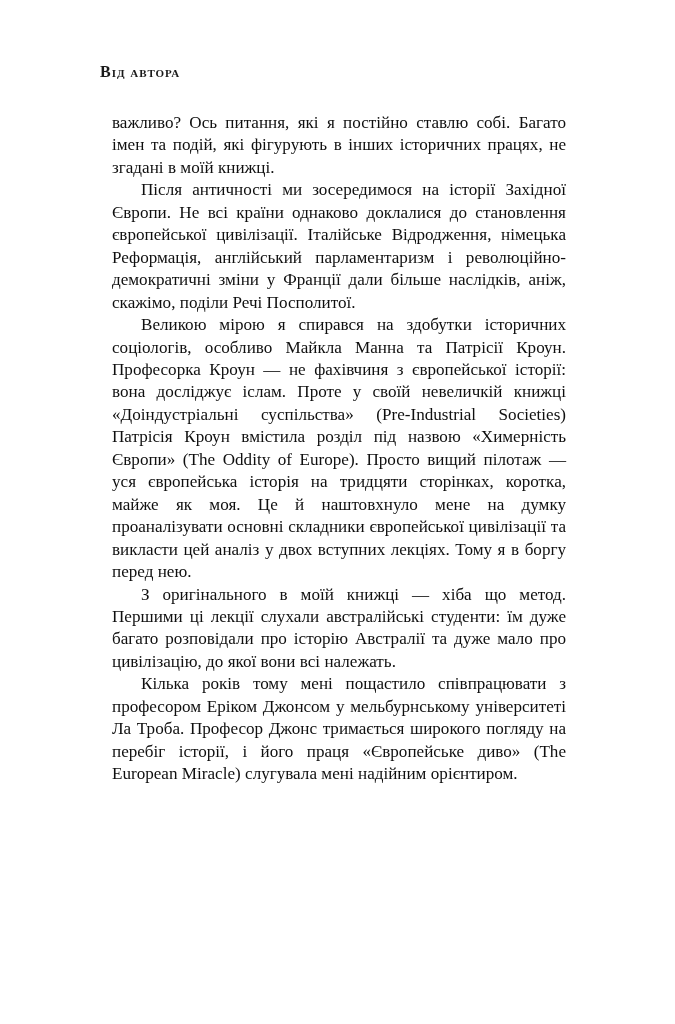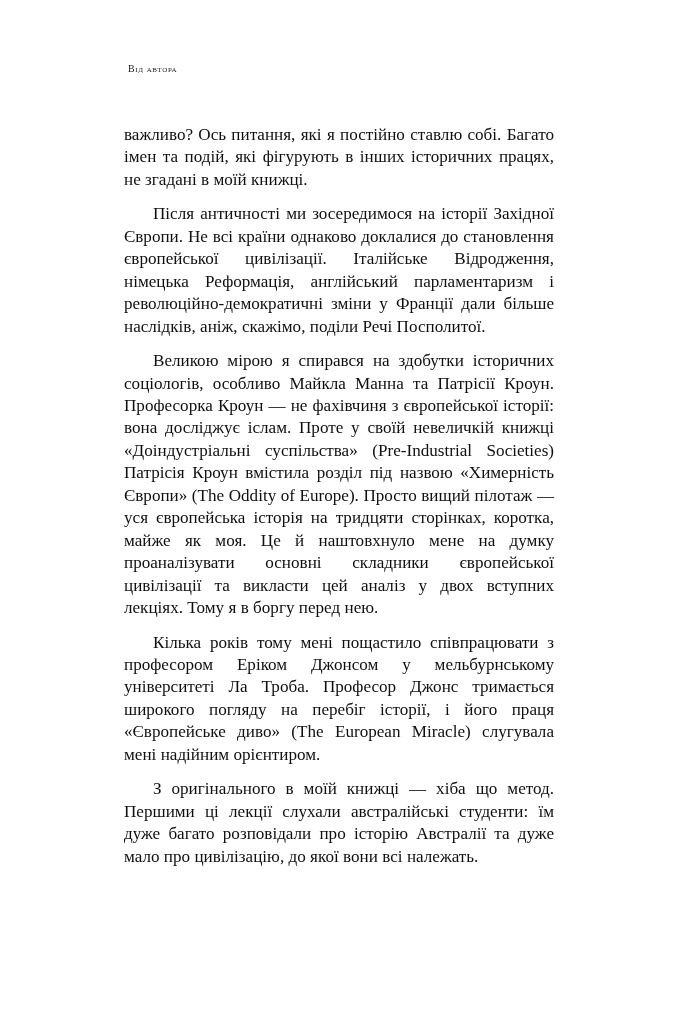--- a/index.html
+++ b/index.html
@@ -12,41 +12,42 @@
     width: 675px;
     height: 1024px;
     background: #ffffff;
     overflow: hidden;
     font-family: "Liberation Serif", "DejaVu Serif", serif;
     color: #0f0f0f;
     box-sizing: border-box;
   }
   .running-head {
     position: absolute;
-    left: 128px;
+    left: 100px;
     top: 63px;
     font-family: "Liberation Serif", "DejaVu Serif", serif;
-    font-size: 10px;
+    font-size: 16px;
     letter-spacing: 0.06em;
     color: #1a1a1a;
     font-variant: small-caps;
     text-transform: lowercase;
     white-space: nowrap;
+    font-weight: bold;
   }
   .running-head::first-letter {
     text-transform: uppercase;
   }
   .text-block {
     position: absolute;
     left: 112px;
     top: 112px;
     width: 454px;
   }
   p.para {
-    margin: 12px;
+    margin: 0;
     text-indent: 29px;
     text-align: justify;
     font-size: 17.1px;
     line-height: 22.45px;
     hyphens: manual;
     word-spacing: 0.005em;
   }
   p.para.no-indent {
     text-indent: 0;
   }
@@ -55,17 +56,17 @@
 <body>
 
 <div class="page">
 
   <div class="running-head">Від автора</div>
 
   <div class="text-block">
     <p class="para no-indent">важливо? Ось питання, які я постійно ставлю собі. Багато імен та подій, які фігурують в інших історичних працях, не згадані в моїй книжці.</p>
     <p class="para">Після античності ми зосередимося на історії Західної Європи. Не всі країни однаково доклалися до становлення європейської цивілізації. Італійське Відродження, німецька Реформація, англійський парламентаризм і революційно-демократичні зміни у Франції дали більше наслідків, аніж, скажімо, поділи Речі Посполитої.</p>
     <p class="para">Великою мірою я спирався на здобутки історичних соціологів, особливо Майкла Манна та Патрісії Кроун. Професорка Кроун — не фахівчиня з європейської історії: вона досліджує іслам. Проте у своїй невеличкій книжці «Доіндустріальні суспільства» (Pre-Industrial Societies) Патрісія Кроун вмістила розділ під назвою «Химерність Європи» (The Oddity of Europe). Просто вищий пілотаж — уся європейська історія на тридцяти сторінках, коротка, майже як моя. Це й наштовхнуло мене на думку проаналізувати основні складники європейської цивілізації та викласти цей аналіз у двох вступних лекціях. Тому я в боргу перед нею.</p>
+    <p class="para">З оригінального в моїй книжці — хіба що метод. Першими ці лекції слухали австралійські студенти: їм дуже багато розповідали про історію Австралії та дуже мало про цивілізацію, до якої вони всі належать.</p>
     <p class="para">Кілька років тому мені пощастило співпрацювати з професором Еріком Джонсом у мельбурнському університеті Ла Троба. Професор Джонс тримається широкого погляду на перебіг історії, і його праця «Європейське диво» (The European Miracle) слугувала мені надійним орієнтиром.</p>
-    <p class="para">З оригінального в моїй книжці — хіба що метод. Першими ці лекції слухали австралійські студенти: їм дуже багато розповідали про історію Австралії та дуже мало про цивілізацію, до якої вони всі належать.</p>
   </div>
 
 </div>
 
 </body></html>

